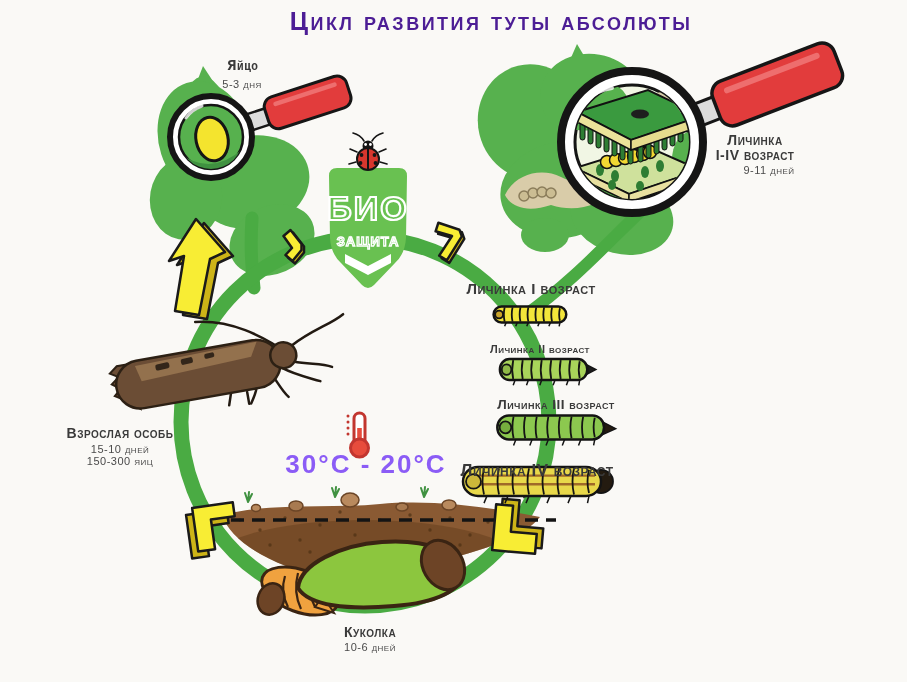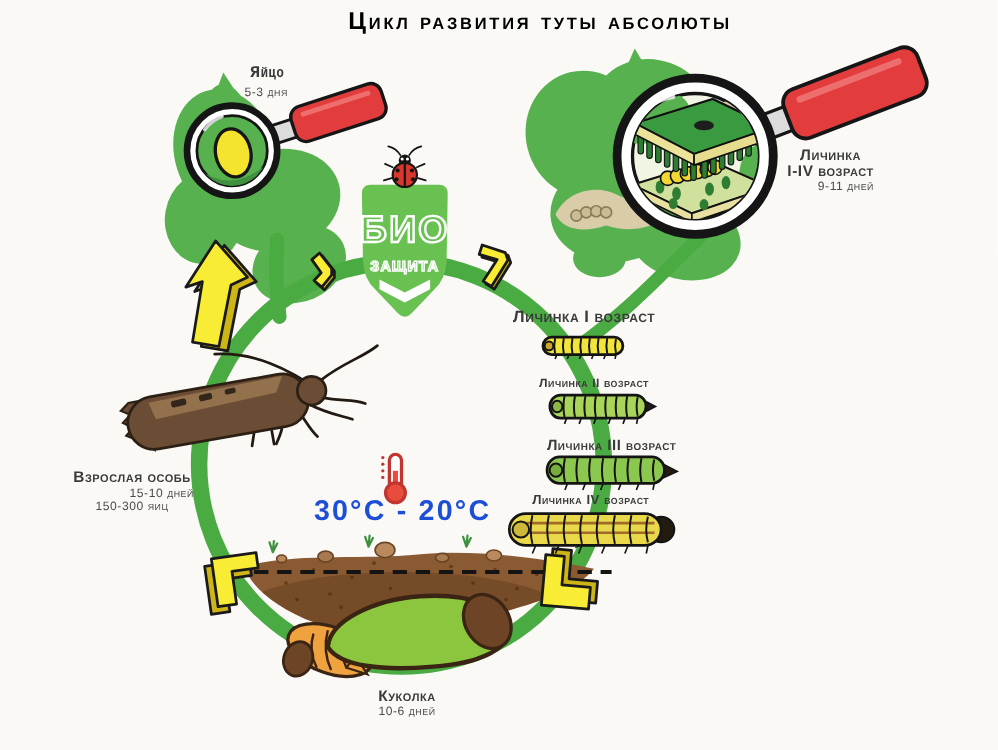--- a/index.html
+++ b/index.html
@@ -7,22 +7,22 @@
     position:relative;width:907px;height:682px;background:#faf9f6;overflow:hidden;
     font-family:"Liberation Sans",sans-serif;color:#3a3a3a;
   }
   .stage svg{position:absolute;left:0;top:0;}
   .lbl{
     position:absolute;transform:translateX(-50%);text-align:center;white-space:nowrap;
     font-variant:small-caps;line-height:1.12;color:#3a3a3a;letter-spacing:0.5px;
   }
   .lbl.main{font-weight:700;font-size:14px;}
   .lbl.sub{font-weight:400;font-size:11px;color:#4a4a4a;}
-  .lbl.title{font-weight:700;font-size:22px;letter-spacing:2.5px;color:#000000;}
-  .lbl.temp{font-weight:700;font-size:26px;letter-spacing:2px;color:#1d4ed8;}
+  .lbl.title{font-weight:700;font-size:25px;letter-spacing:2.5px;color:#4c1d95;}
+  .lbl.temp{font-weight:700;font-size:26px;letter-spacing:2px;color:#8b5cf6;}
   .logo-big{font:700 34px "Liberation Sans",sans-serif;letter-spacing:2px;}
   .logo-small{font:700 18px "Liberation Sans",sans-serif;font-variant:small-caps;letter-spacing:1px;}
 </style>
 </head>
 <body>
 
 <div class="stage">
 <svg width="907" height="682" viewBox="0 0 907 682">
   <defs>
     <clipPath id="clipLensL">
@@ -326,23 +326,23 @@
 <div class="lbl main" style="left:243px;top:59px;font-size:15px;font-family:Liberation Mono, monospace;">Яйцо</div>
 <div class="lbl sub" style="left:242px;top:78px;">5-3 дня</div>
 
 <div class="lbl main" style="left:755px;top:133px;">Личинка</div>
 <div class="lbl main" style="left:755px;top:148px;">I-IV возраст</div>
 <div class="lbl sub" style="left:755px;top:164px;padding-left:28px;">9-11 дней</div>
 
 <div class="lbl main" style="left:531px;top:281px;font-size:15px;">Личинка I возраст</div>
 <div class="lbl main" style="left:540px;top:343px;font-size:11px;">Личинка II возраст</div>
 <div class="lbl main" style="left:556px;top:397px;font-size:13.5px;">Личинка III возраст</div>
-<div class="lbl main" style="left:537px;top:448px;font-size:12px;">Личинка IV возраст</div>
+<div class="lbl main" style="left:537px;top:461px;font-size:17px;">Личинка IV возраст</div>
 
 <div class="lbl main" style="left:120px;top:426px;">Взрослая особь</div>
-<div class="lbl sub" style="left:120px;top:443px;margin-left:27px;">15-10 дней</div>
+<div class="lbl sub" style="left:120px;top:443px;">15-10 дней</div>
 <div class="lbl sub" style="left:120px;top:455px;">150-300 яиц</div>
 
 <div class="lbl temp" style="left:366px;top:450px;">30°C - 20°C</div>
 
 <div class="lbl main" style="left:370px;top:625px;">Куколка</div>
 <div class="lbl sub" style="left:370px;top:641px;">10-6 дней</div>
 </div>
 
 </body></html>

